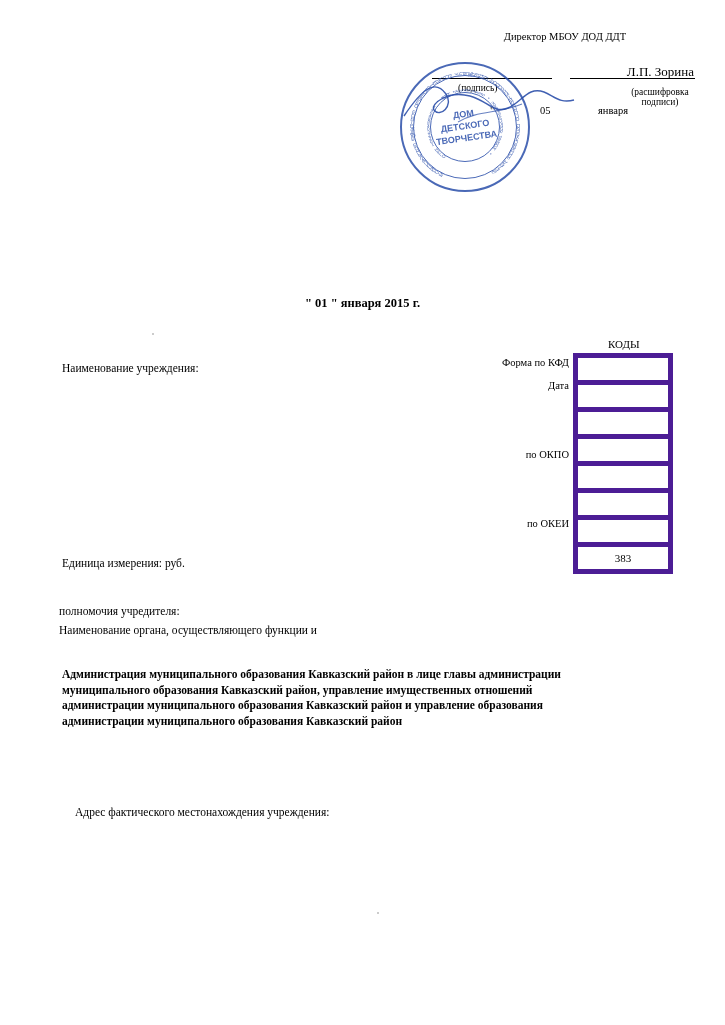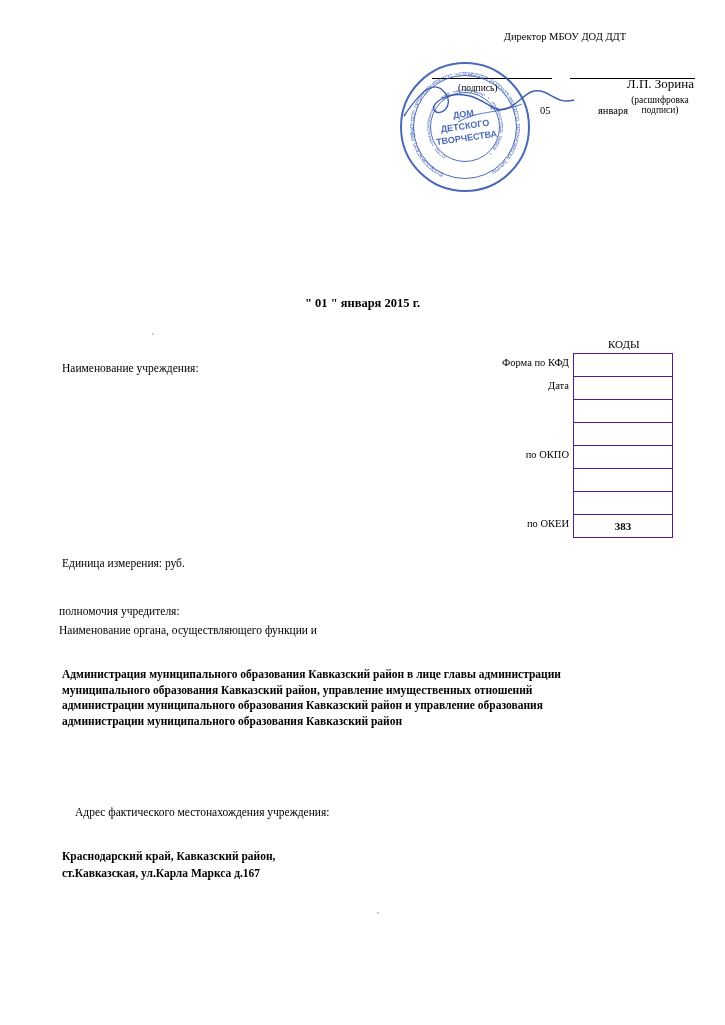--- a/index.html
+++ b/index.html
@@ -37,21 +37,21 @@
     margin-top: 5px;
   }
   .sign-row {
     margin-top: 22px;
     position: relative;
     height: 16px;
   }
   .sign-name {
     position: absolute;
     right: 6px;
-    top: 12px;
+    top: 0;
     font-size: 13px;
     margin-left: 26px;
   }
   .sign-underline-left {
     position: absolute;
     left: 2px;
     top: 14px;
     width: 120px;
     border-bottom: 1px solid #000;
   }
@@ -69,21 +69,21 @@
     font-size: 9.5px;
   }
   .cap-left {
     position: absolute;
     left: 28px;
     top: 0;
   }
   .cap-right {
     position: absolute;
     left: 150px;
-    top: 12px;
+    top: 4px;
     padding-left: 40px;
   }
   .date-line {
     position: relative;
     margin-top: 8px;
     height: 16px;
     font-size: 10.5px;
   }
   .date-line .d1 { position: absolute; left: 60px; }
   .date-line .d2 { position: absolute; left: 110px; }
@@ -184,25 +184,24 @@
   }
   .codes-table {
     position: absolute;
     left: 573px;
     top: 353px;
     width: 100px;
     border-collapse: collapse;
   }
   .codes-table td {
     height: 22px;
-    border: 1px solid #4c1d95;
+    border: 5px solid #4c1d95;
     text-align: center;
     font-size: 11px;
     padding: 0;
-    font-weight: bold;
   }
   .codes-rowlabel {
     position: absolute;
     right: 0;
     font-size: 10.5px;
     text-align: left;
     white-space: nowrap;
   }
 
   
@@ -493,24 +492,20 @@
 
   <div class="unit">Единица измерения: руб.</div>
 
   <div class="organ-label">
     <div>полномочия учредителя:</div>
     <div>Наименование органа, осуществляющего функции и</div>
   </div>
   <div class="organ-name">Администрация муниципального образования Кавказский район в лице главы администрации муниципального образования Кавказский район, управление имущественных отношений администрации муниципального образования Кавказский район и управление образования администрации муниципального образования Кавказский район</div>
 
   <div class="addr-label">Адрес фактического местонахождения учреждения:</div>
-  <div class="addr-value">
-    <div>Краснодарский край, Кавказский район,</div>
-    <div>ст.Кавказская, ул.Карла Маркса д.167</div>
-  </div>
 
   <div class="speck" style="left:152px; top:333px;"></div>
   <div class="speck" style="left:377px; top:912px;"></div>
 <div class="codes-rowlabel" style="top: 357px; right: 156px;">Форма по КФД</div>
     <div class="codes-rowlabel" style="top: 380px; right: 156px;">Дата</div>
     <div class="codes-rowlabel" style="top: 449px; right: 156px;">по ОКПО</div>
     <div class="codes-rowlabel" style="top: 518px; right: 156px;">по ОКЕИ</div>
   </div>
 
 </body></html>

